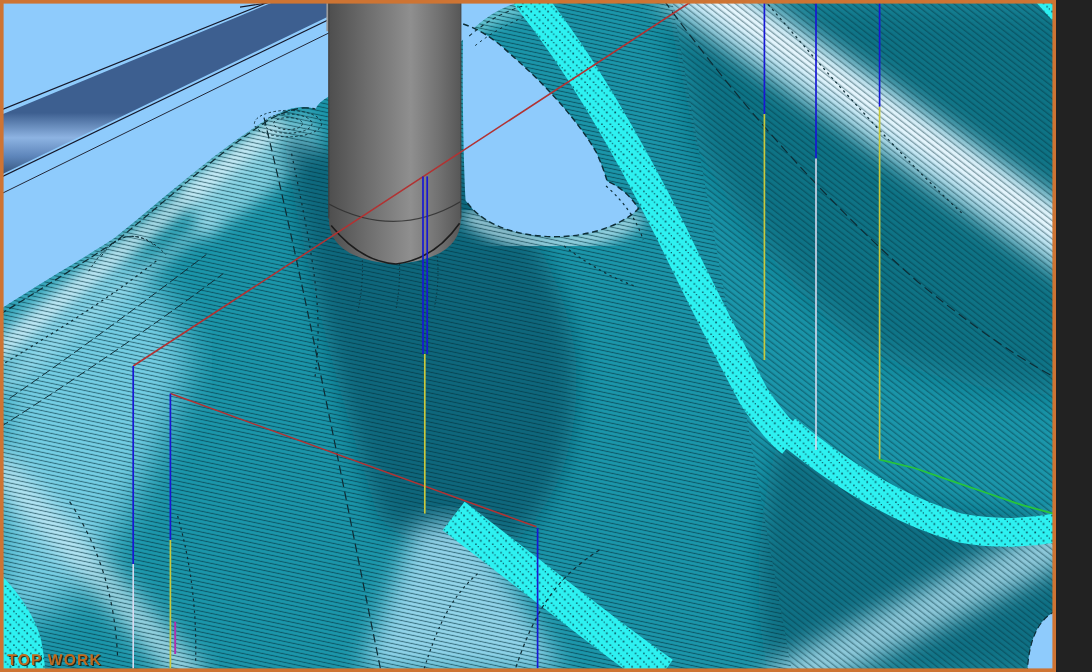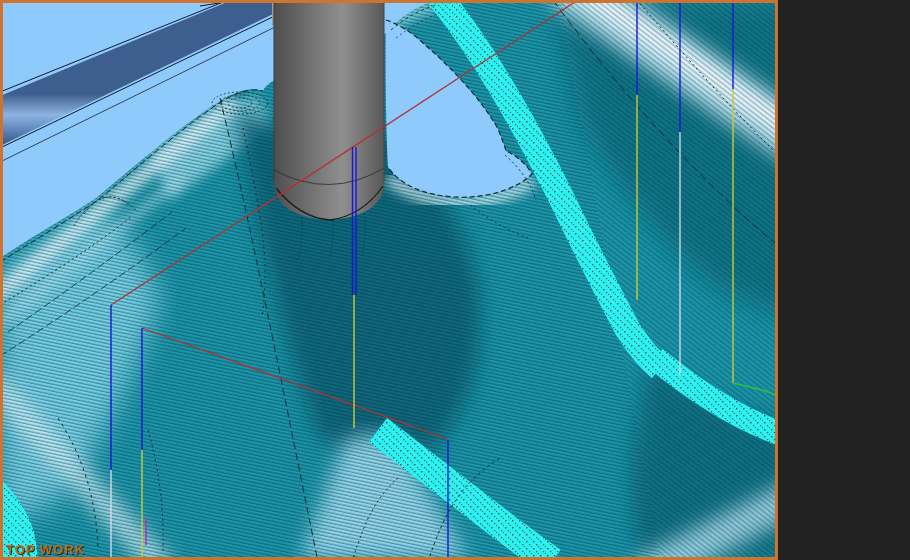--- a/index.html
+++ b/index.html
@@ -1,16 +1,16 @@
 <!DOCTYPE html>
 <html><head>
 <meta charset="utf-8">
 <style>
   html,body{margin:0;padding:0;background:#222;}
-  .stage{position:relative;width:778px;height:560px;overflow:hidden;background:#8ecbfc;
+  .stage{position:relative;width:880px;height:560px;overflow:hidden;background:#8ecbfc;
          font-family:"Liberation Sans",sans-serif;}
   .stage svg{position:absolute;left:0;top:0;display:block;}
   .view-label{position:absolute;left:6px;bottom:3px;font-size:13px;font-weight:bold;
               letter-spacing:1px;color:#c06a1f;
               text-shadow:1px 1px 0 rgba(35,25,5,.85);user-select:none;z-index:5;}
   .frame-border{position:absolute;inset:0;border:3px solid #ce7433;pointer-events:none;z-index:6;}
 </style>
 </head>
 <body>
 

